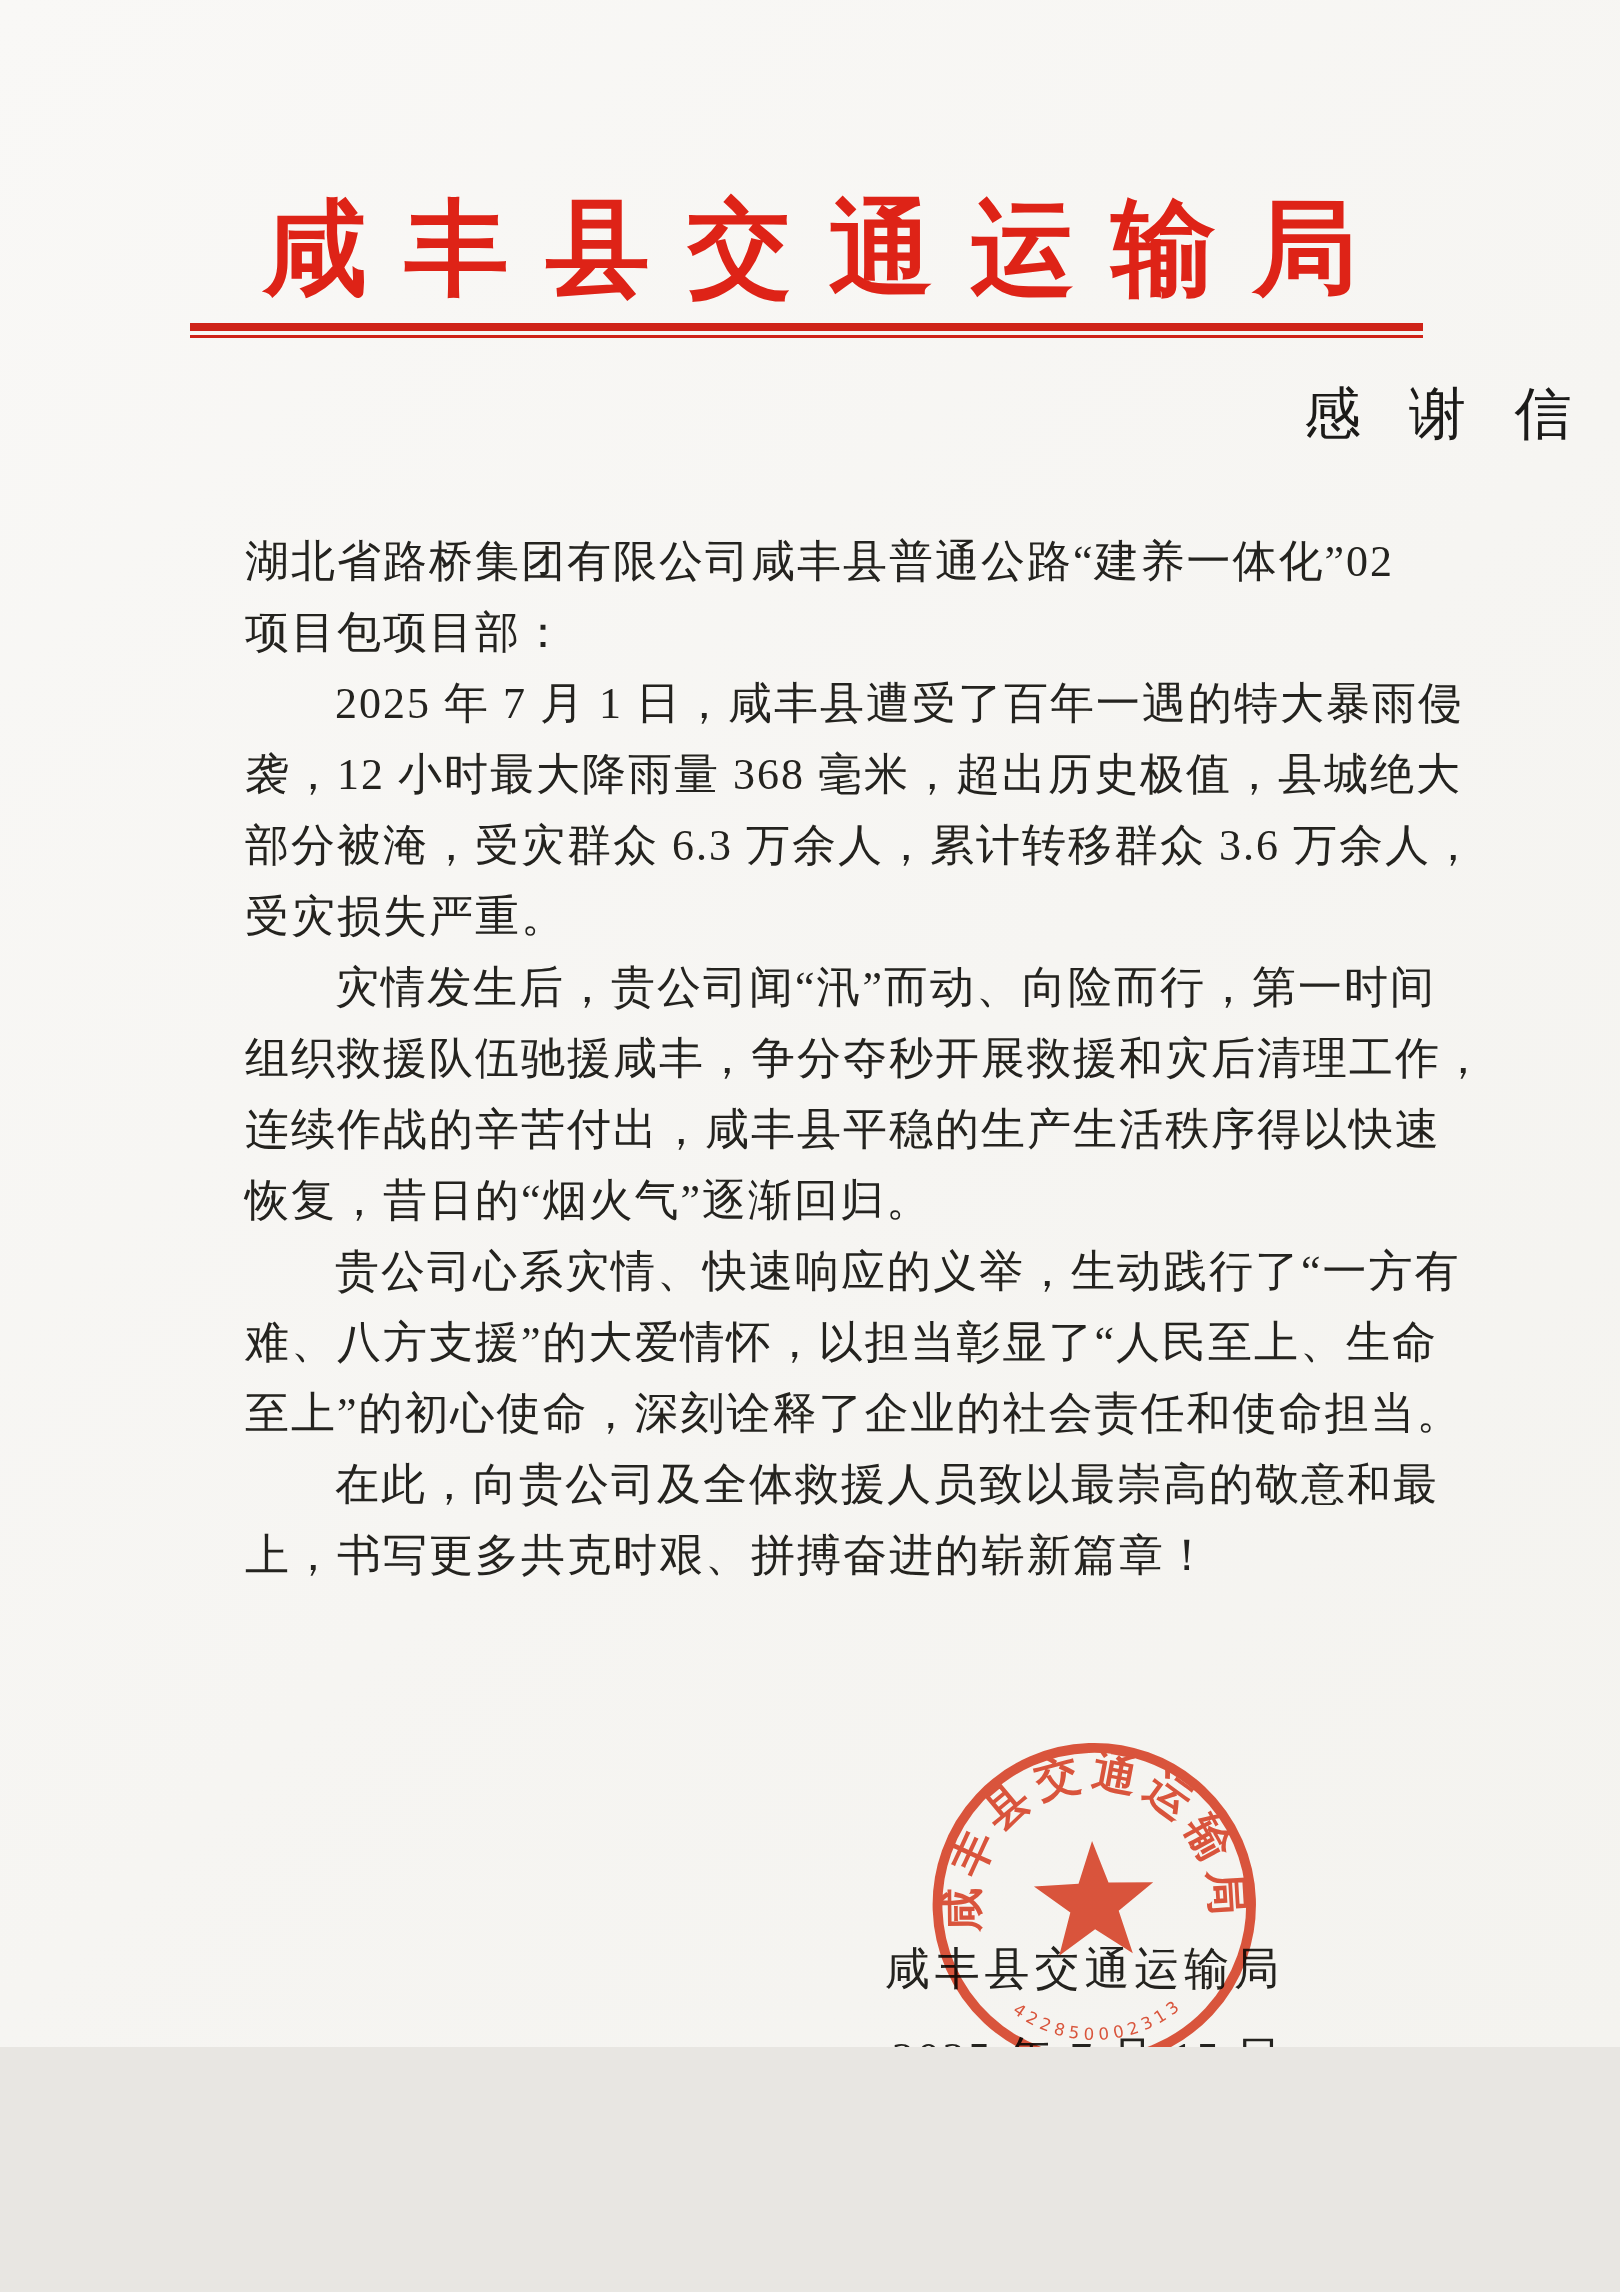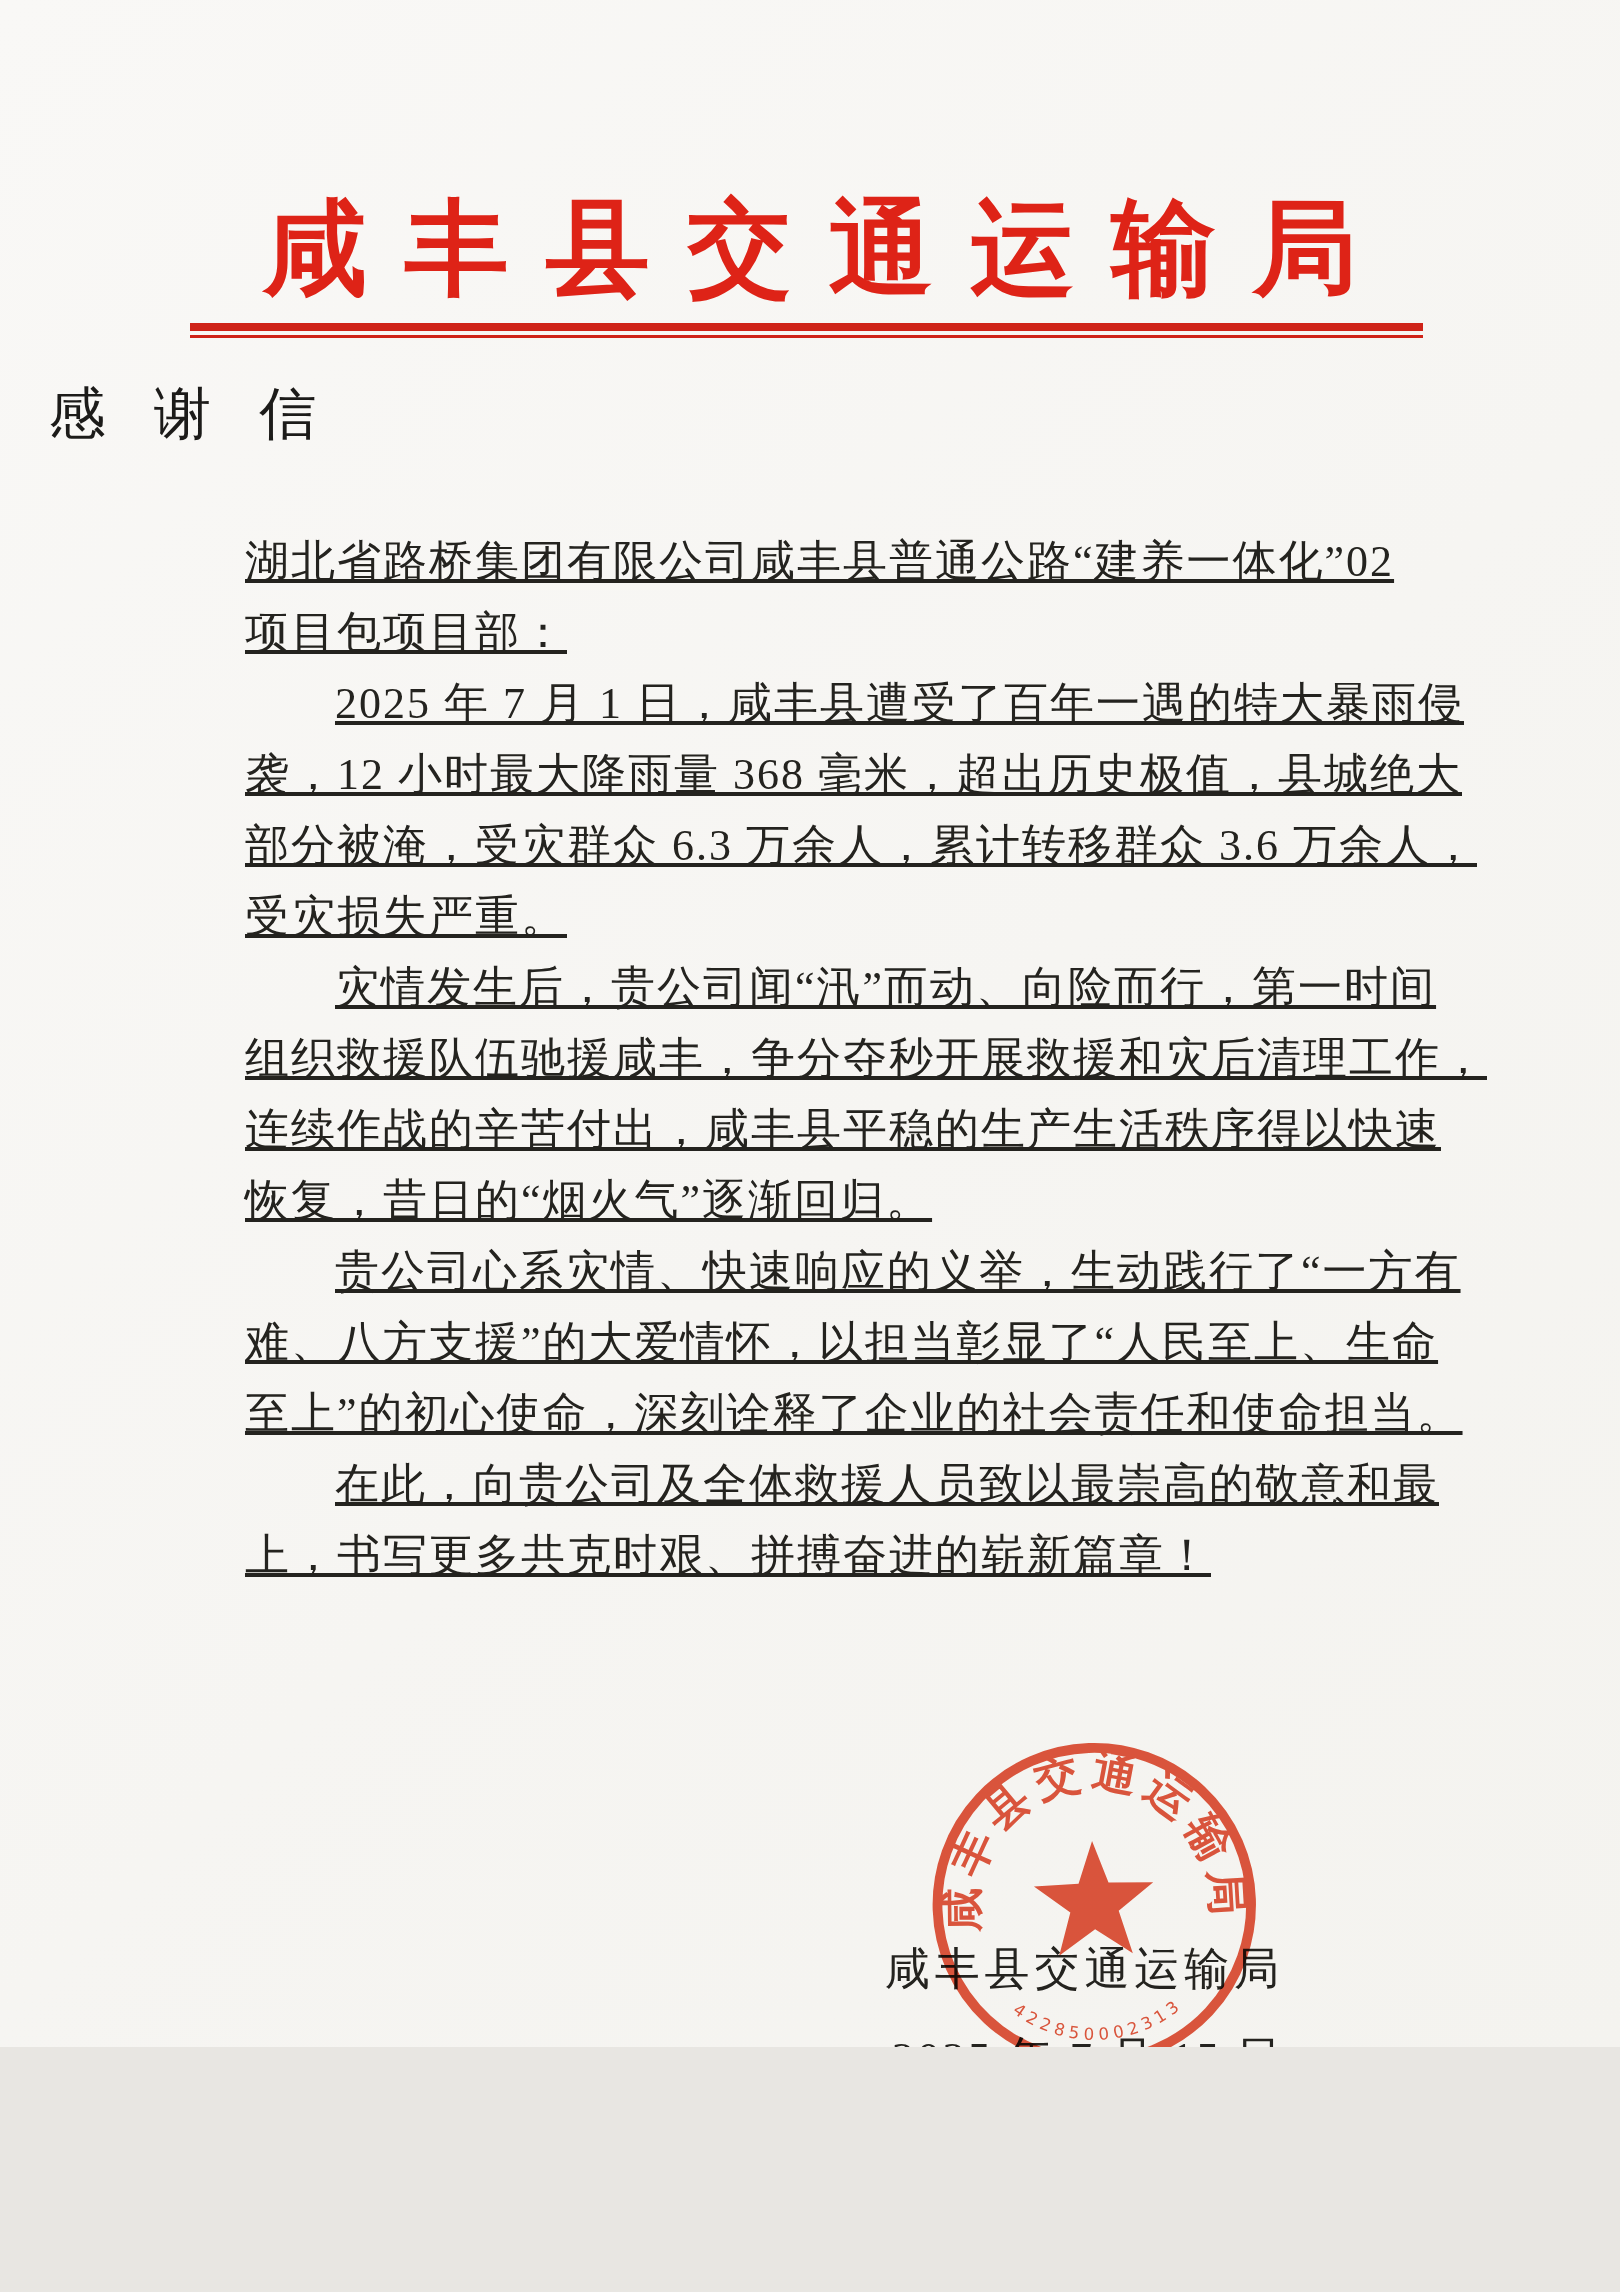--- a/index.html
+++ b/index.html
@@ -35,39 +35,39 @@
   .rule .bar-thick { height: 7.8px; background: #cf2318; }
   .rule .bar-thin  { height: 2.9px; background: #cf2318; }
   .rule .bar-gap   { height: 3.9px; }
 
   
   .doc-title {
     position: absolute;
     top: 376px;
     left: 0;
     width: 100%;
-    text-align: left;
+    text-align: right;
     color: #1c1b19;
     font-size: 57px;
     letter-spacing: 0.85em;
     text-indent: 0.85em;
     white-space: nowrap;
   }
 
   
   .body-text {
     position: absolute;
     top: 526px;
     left: 245px;
     width: 1132px;
     color: #24231f;
     font-size: 44px;
     line-height: 71px;
   }
-  .body-text .line { white-space: nowrap; letter-spacing: 2px; text-decoration: underline; }
+  .body-text .line { white-space: nowrap; letter-spacing: 2px; }
   .body-text .line.indent { text-indent: 90px; }
 
   
   .signature {
     position: absolute;
     top: 1939px;
     left: 245px;
     width: 1039px;
     text-align: right;
     color: #24231f;

